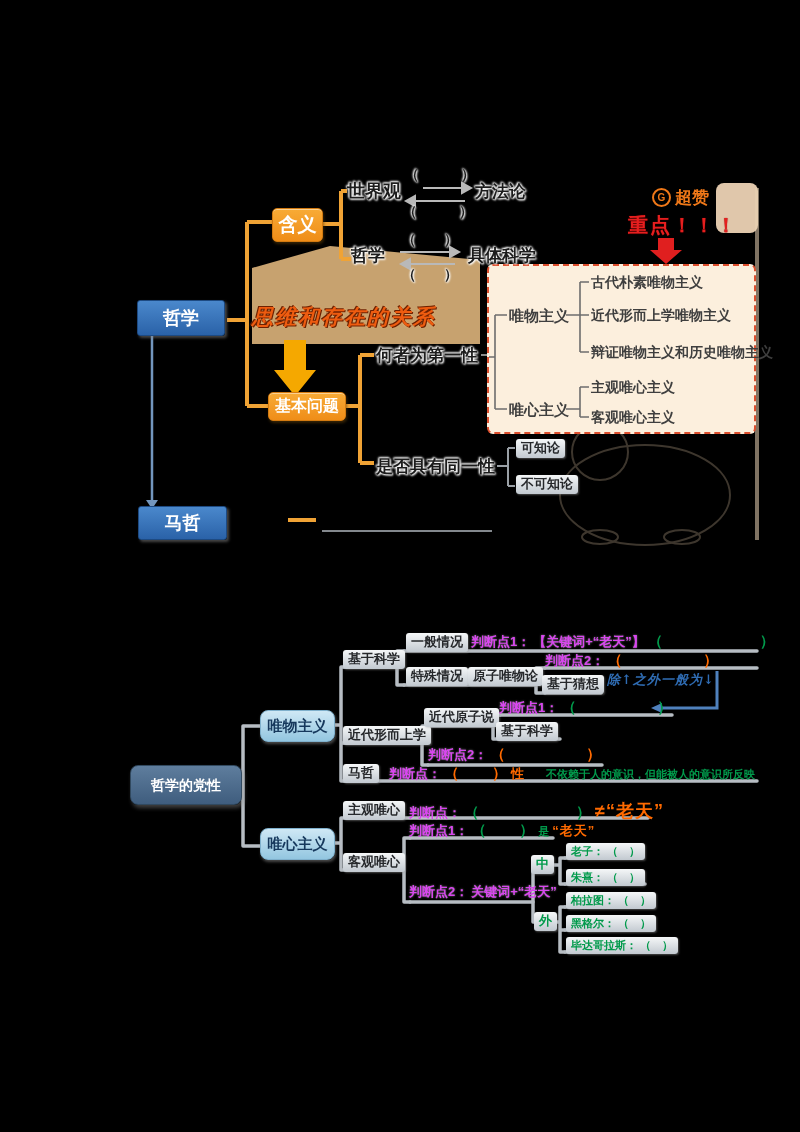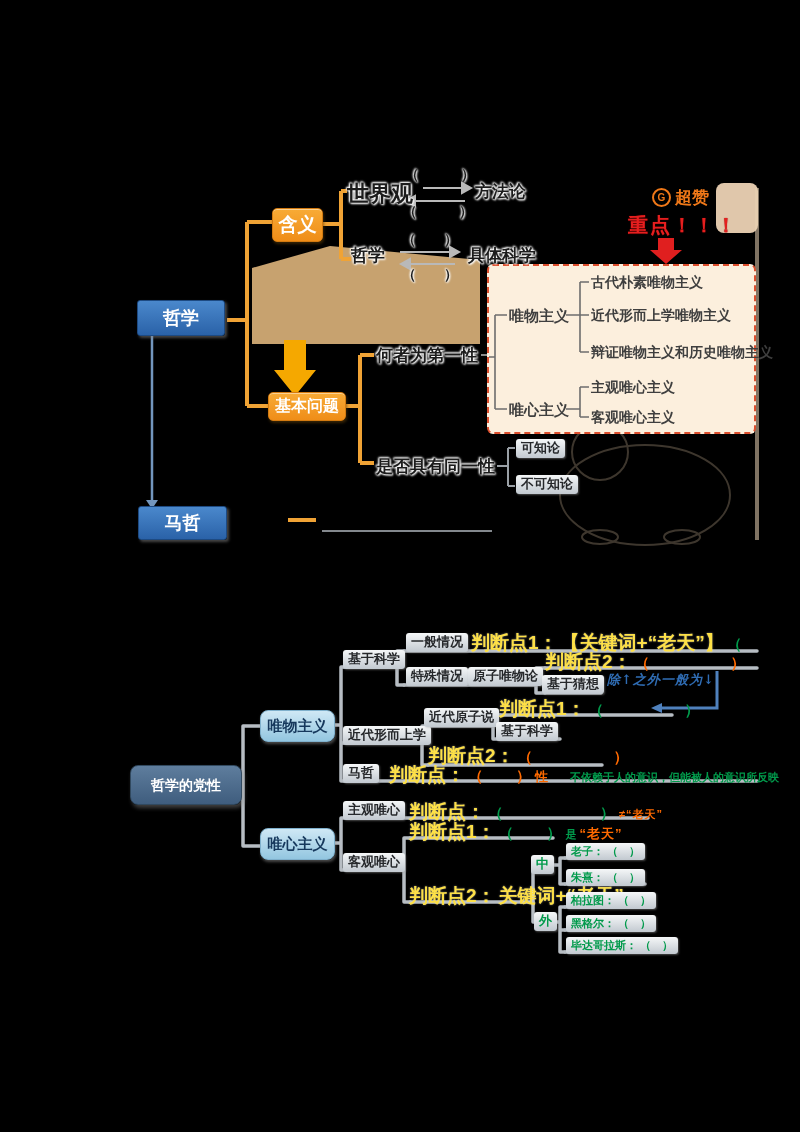--- a/index.html
+++ b/index.html
@@ -21,21 +21,21 @@
   .node-slate{background:linear-gradient(#5e7d9d,#3f5d7e);color:#fff;font-weight:bold;
              border-radius:8px;border:1px solid #31495f;text-align:center;
              box-shadow:2px 3px 4px rgba(140,140,140,.45);display:flex;align-items:center;justify-content:center;}
   .node-lblue{background:linear-gradient(#cfe8f5,#93c6e0);color:#16385c;font-weight:bold;
              border-radius:8px;border:1px solid #7fb0cc;text-align:center;
              box-shadow:1px 2px 3px rgba(150,150,150,.5);display:flex;align-items:center;justify-content:center;}
   .bar{background:linear-gradient(#f5f7f8,#c2c9d0);border-radius:3px;color:#26282b;
        font-weight:bold;font-size:13px;padding:2px 5px;box-shadow:1px 1px 2px rgba(160,160,160,.45);}
   .bar-green{color:#019a4b;}
   .row{display:flex;align-items:baseline;gap:3px;}
-  .ann-red{color:#fde047;font-weight:bold;font-size:19px;
+  .ann-red{color:#d946ef;font-weight:bold;font-size:13px;
            text-shadow:0 0 2px rgba(255,255,255,.5);}
   .ann-green{color:#019a4b;font-weight:bold;font-size:11px;text-align:center;}
   .blank-green{color:#019a4b;font-weight:bold;font-size:15px;letter-spacing:1px;}
   .blank-orange{color:#ff6a00;font-weight:bold;font-size:15px;letter-spacing:1px;}
   .cream-box{background:#fcefdd;border:2px dashed #dd4f2e;border-radius:6px;z-index:2;}
   .box-label{position:absolute;color:#3f3f3f;font-weight:bold;font-size:14px;white-space:nowrap;}
   .caption-fancy{font-family:"DejaVu Serif","Liberation Serif",serif;font-style:italic;font-weight:bold;
        font-size:21px;color:#ee5c10;letter-spacing:2px;
        text-shadow:1px 1px 0 #6d2102,-1px -1px 0 #6d2102,0 0 3px rgba(255,200,120,.6);}
   .calli-blue{font-family:"DejaVu Serif","Liberation Serif",serif;font-style:italic;font-weight:bold;
@@ -123,36 +123,37 @@
     </g>
 
     <path d="M717 671 V708 H662" fill="none" stroke="#4f81bd" stroke-width="3"></path>
     <polygon points="662,703 662,713 651,708" fill="#4f81bd"></polygon>
   </svg>
 
   <div class="abs txt node-blue" style="left:137px;top:300px;width:86px;height:34px;font-size:18px">哲学</div>
 
   <div class="abs txt node-orange" style="left:272px;top:208px;width:49px;height:32px;font-size:19px">含义</div>
 
-  <div class="abs txt halo" style="left:347px;top:181px;font-size:22px">世界观</div>
+  <div class="abs txt halo" style="left:347px;top:181px;font-size:18px">世界观</div>
   <div class="abs txt halo" style="left:475px;top:182px;font-size:17px">方法论</div>
   <div class="abs txt halo" style="left:405px;top:166px;font-size:14px">（　　　）</div>
   <div class="abs txt halo" style="left:403px;top:203px;font-size:14px">（　　　）</div>
 
   <div class="abs txt halo" style="left:351px;top:246px;font-size:17px">哲学</div>
   <div class="abs txt halo" style="left:468px;top:246px;font-size:17px">具体科学</div>
   <div class="abs txt halo" style="left:402px;top:231px;font-size:14px">（　　）</div>
   <div class="abs txt halo" style="left:402px;top:266px;font-size:14px">（　　）</div>
 
   <div class="abs txt badge" style="left:652px;top:188px">
     <span class="ring">G</span>
     <span>超赞</span>
   </div>
   <div class="abs txt important" style="left:628px;top:214px">重点！！！</div>
 
+  <div class="abs txt caption-fancy" style="left:252px;top:305px">思维和存在的关系</div>
 
   <div class="abs txt node-orange" style="left:268px;top:392px;width:76px;height:27px;font-size:16px">基本问题</div>
 
   <div class="abs txt halo" style="left:376px;top:346px;font-size:17px">何者为第一性</div>
   <div class="abs txt halo" style="left:376px;top:457px;font-size:17px">是否具有同一性</div>
   <div class="abs txt bar" style="left:516px;top:439px;font-size:13px">可知论</div>
   <div class="abs txt bar" style="left:516px;top:475px;font-size:13px">不可知论</div>
 
   <div class="abs cream-box" style="left:487px;top:264px;width:265px;height:166px">
     <svg width="265" height="166" viewBox="0 0 265 166" style="position:absolute;left:0;top:0">
@@ -209,21 +210,21 @@
     <span class="ann-red">判断点：</span>
     <span class="blank-orange">（　　）</span>
     <span class="blank-orange" style="font-size:13px">性</span>
     <span class="ann-green" style="margin-left:18px">不依赖于人的意识，但能被人的意识所反映</span>
   </div>
 
   <div class="abs txt bar" style="left:343px;top:801px">主观唯心</div>
   <div class="abs txt row" style="left:409px;top:801px">
     <span class="ann-red">判断点：</span>
     <span class="blank-green">（　　　　　　）</span>
-    <span class="blank-orange" style="font-size:11px">≠“老天”</span>
+    <span class="blank-orange" style="font-size:18px">≠“老天”</span>
   </div>
 
   <div class="abs txt bar" style="left:343px;top:853px">客观唯心</div>
   <div class="abs txt row" style="left:409px;top:821px">
     <span class="ann-red">判断点1：</span>
     <span class="blank-green">（　　）</span>
     <span class="ann-green">是</span>
     <span class="blank-orange" style="font-size:13px">“老天”</span>
   </div>
   <div class="abs txt row" style="left:409px;top:885px">

